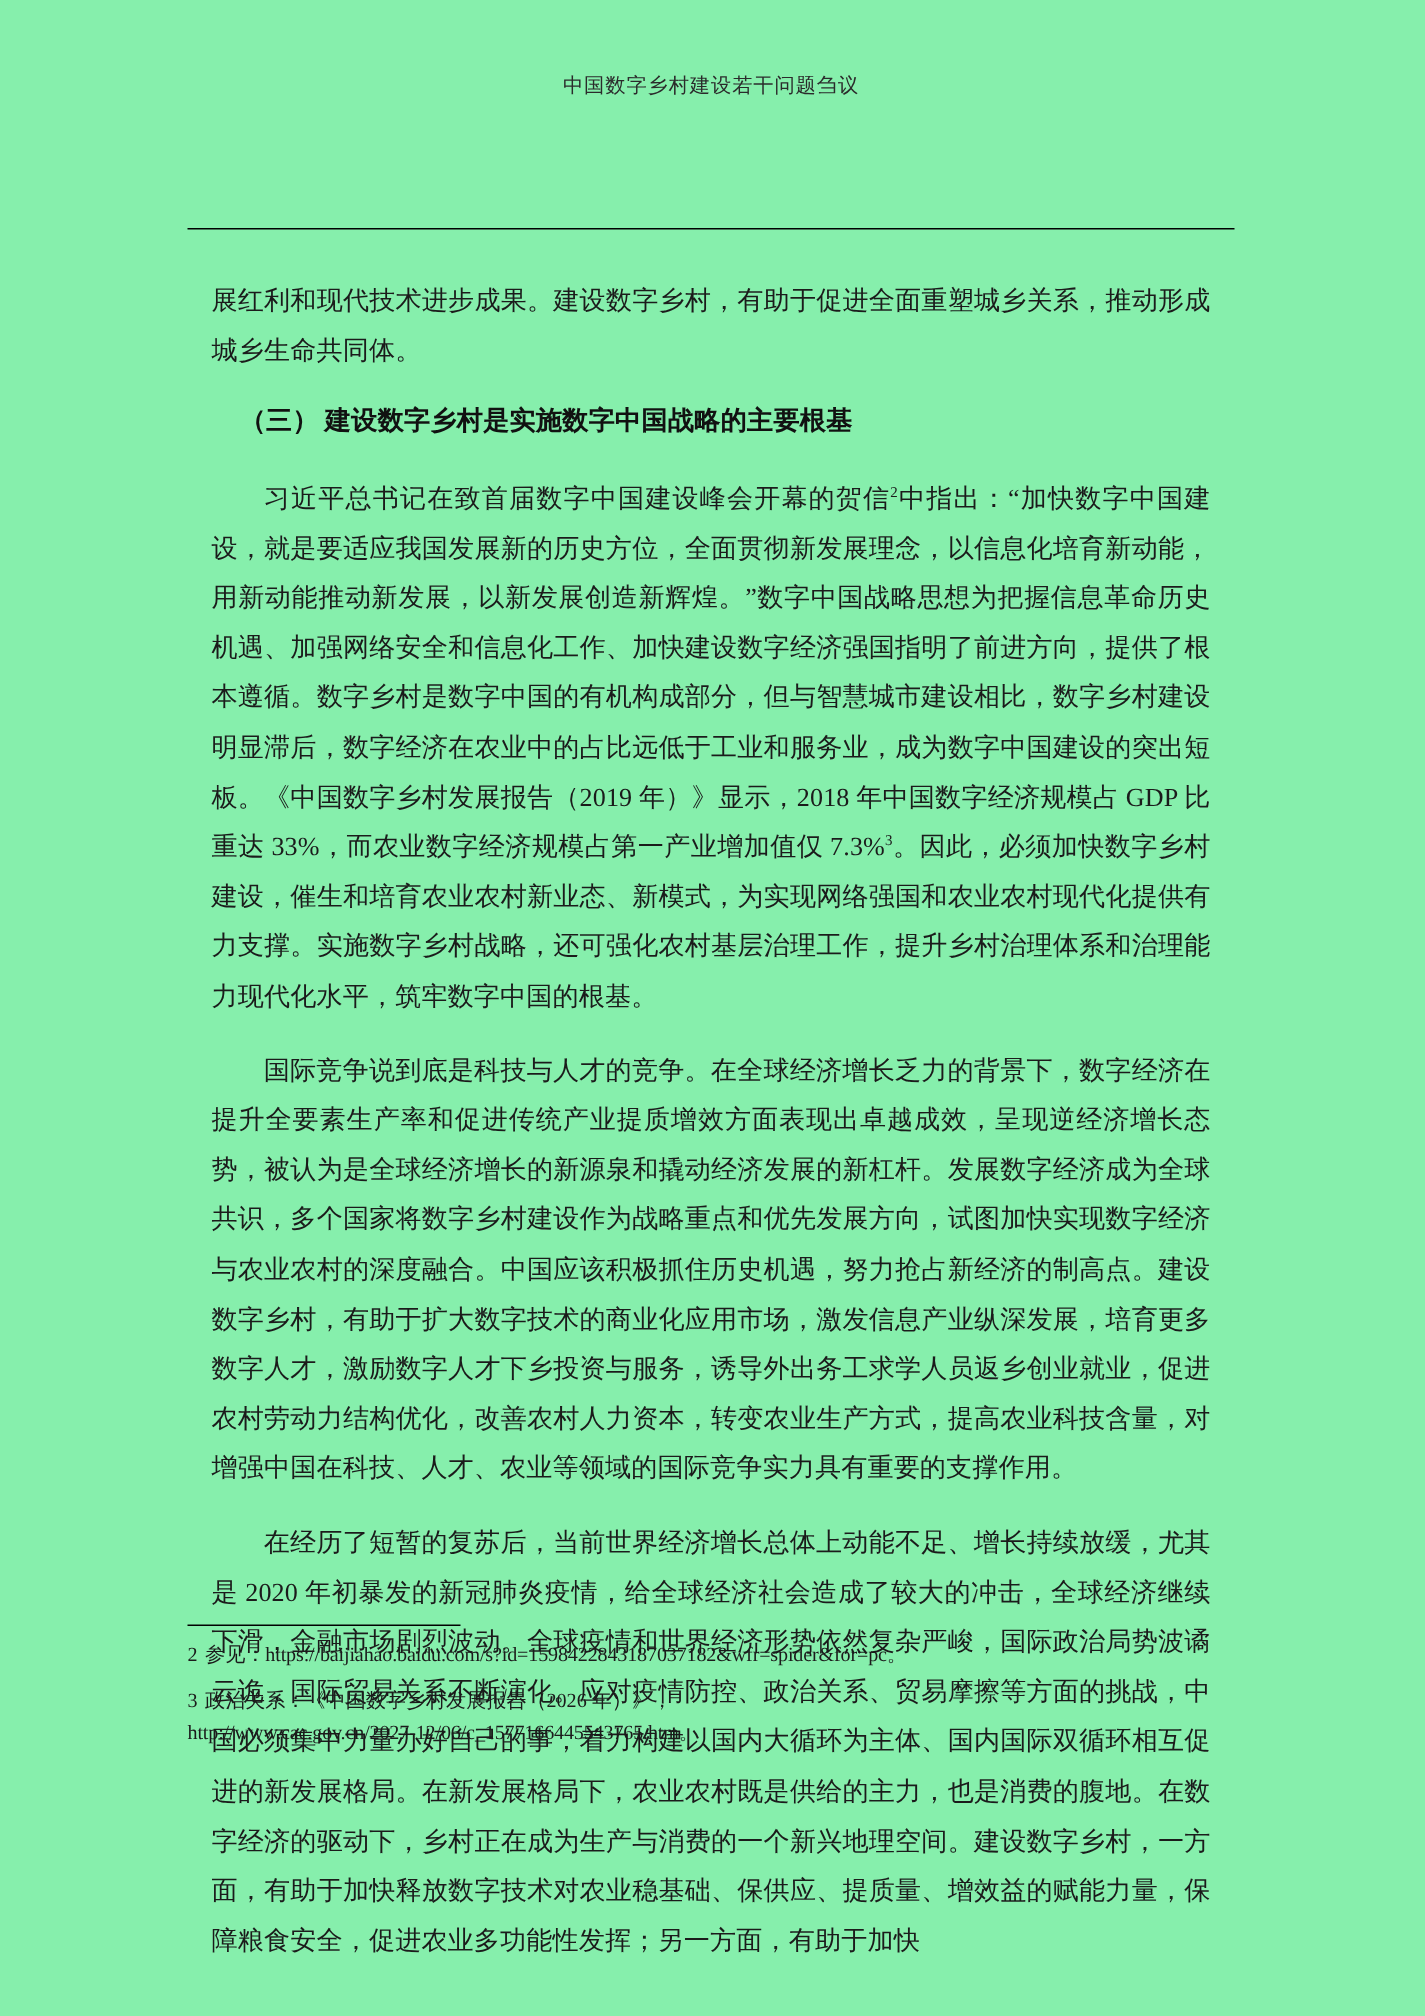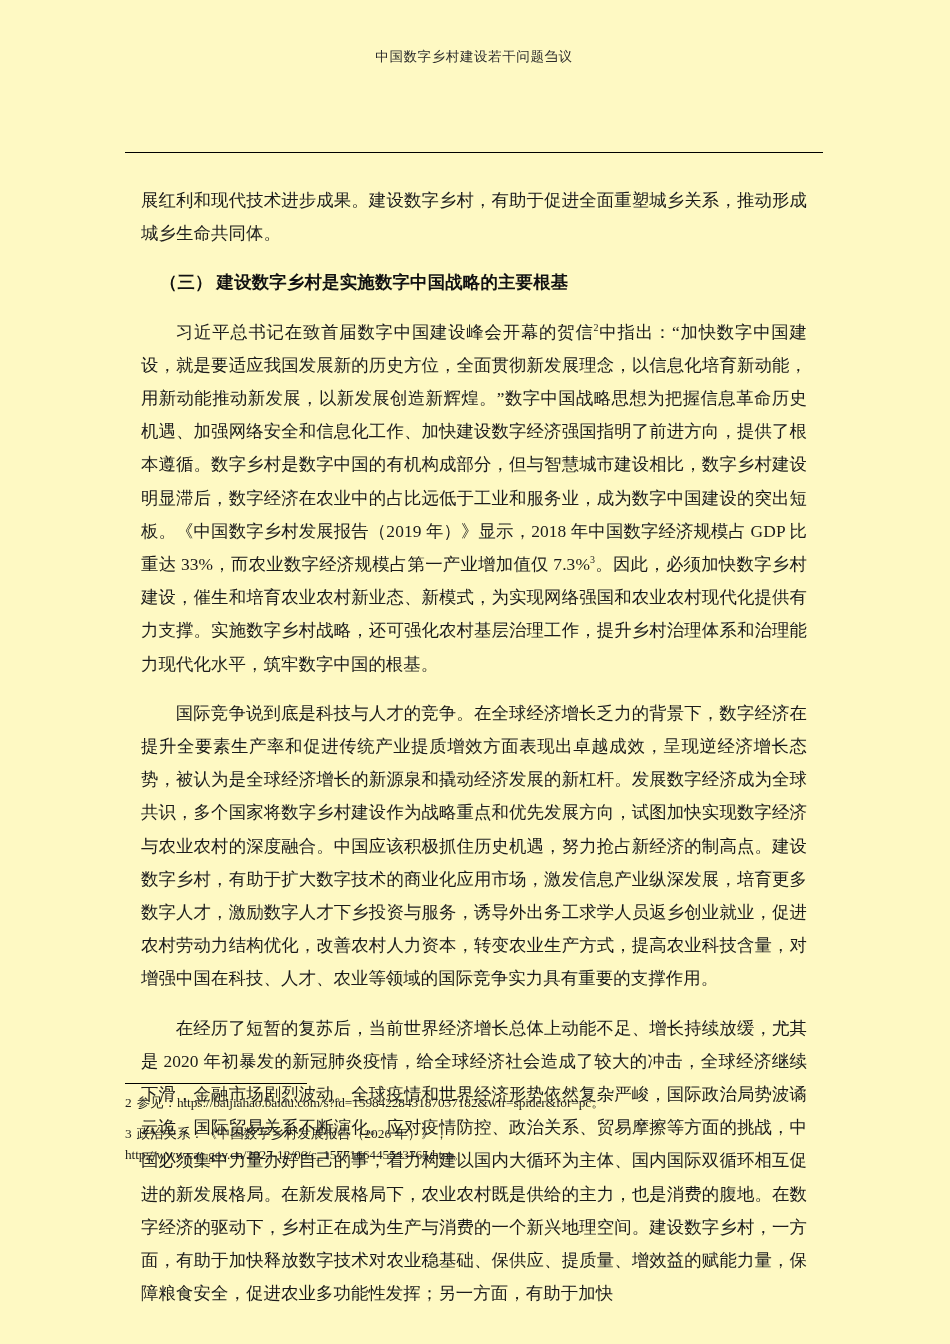--- a/index.html
+++ b/index.html
@@ -14,21 +14,21 @@
     font-family: "Liberation Serif", "DejaVu Serif", serif;
     color: #1a1a1a;
     overflow: hidden;
   }
 
   .page {
     position: absolute;
     left: 0; top: 0;
     width: 950px;
     height: 1344px;
-    background: #fef9c3;
+    background: #86efac;
   }
 
   
   .header {
     position: absolute;
     left: 125px;
     top: 48px;
     width: 698px;
     text-align: center;
     font-size: 13.5px;
@@ -68,21 +68,21 @@
   }
 
   h3.subhead {
     margin: 0;
     font-size: 17.4px;
     line-height: 33.2px;
     font-weight: bold;
     text-indent: 2em;
     letter-spacing: 0.2px;
     color: #111;
-    font-family: Liberation Serif, serif;
+    font-family: Liberation Mono, monospace;
   }
   h3.subhead .num {
     margin-right: 4px;
   }
 
   sup.fn {
     font-size: 10px;
     vertical-align: super;
     line-height: 0;
     font-family: "Liberation Serif", "DejaVu Serif", serif;

